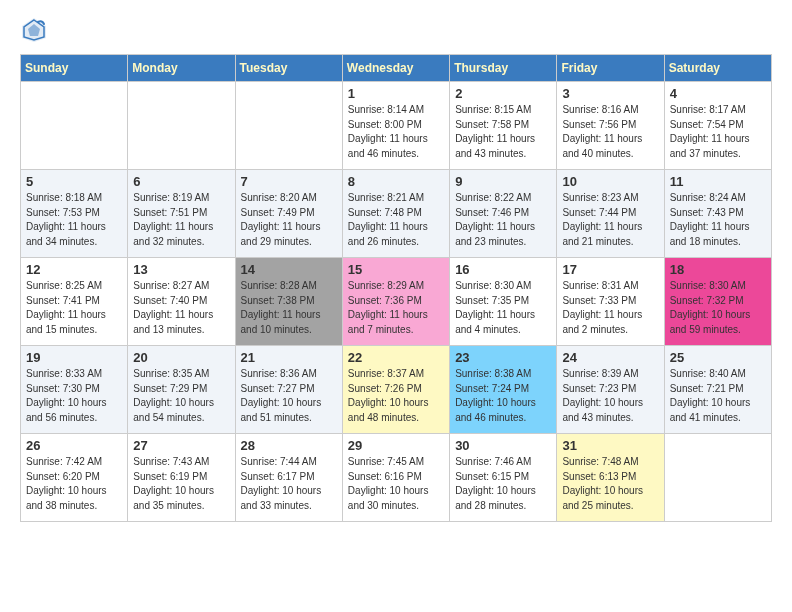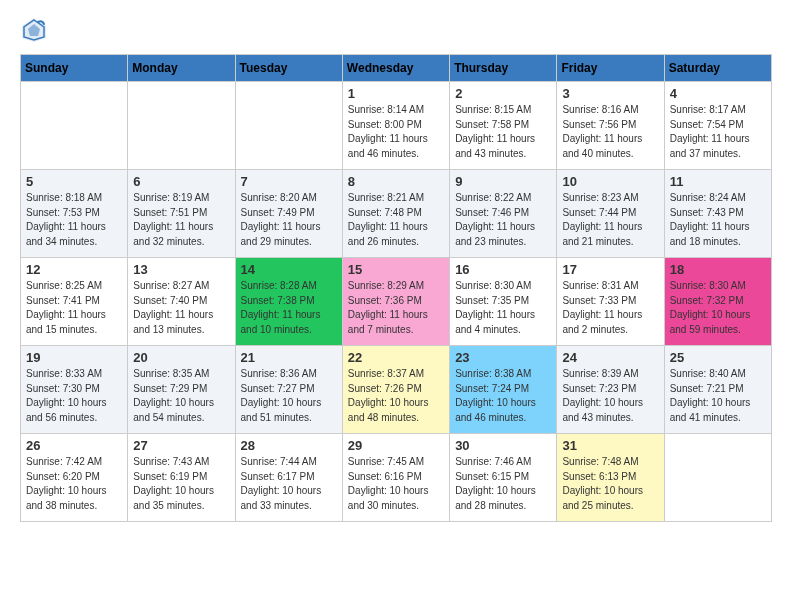--- a/index.html
+++ b/index.html
@@ -56,21 +56,21 @@
       font-size: 15px;
       color: #555;
     }
     table {
       width: 100%;
       border-collapse: collapse;
       table-layout: fixed;
     }
     thead tr th {
       background-color: #3a7bbf;
-      color: #000000;
+      color: #fef9c3;
       font-size: 12px;
       font-weight: bold;
       padding: 6px 4px;
       text-align: left;
       border: 1px solid #ccc;
     }
     tbody tr td {
       border: 1px solid #ccc;
       vertical-align: top;
       padding: 4px 5px;
@@ -225,21 +225,21 @@
 Daylight: 11 hours
 and 15 minutes.</div>
           </td>
           <td style="background: rgb(255, 255, 255);">
             <span class="day-num">13</span>
             <div class="day-info">Sunrise: 8:27 AM
 Sunset: 7:40 PM
 Daylight: 11 hours
 and 13 minutes.</div>
           </td>
-          <td style="background: #22c55e;">
+          <td style="background: #a3a3a3;">
             <span class="day-num">14</span>
             <div class="day-info">Sunrise: 8:28 AM
 Sunset: 7:38 PM
 Daylight: 11 hours
 and 10 minutes.</div>
           </td>
           <td style="background: #f9a8d4;">
             <span class="day-num">15</span>
             <div class="day-info">Sunrise: 8:29 AM
 Sunset: 7:36 PM

